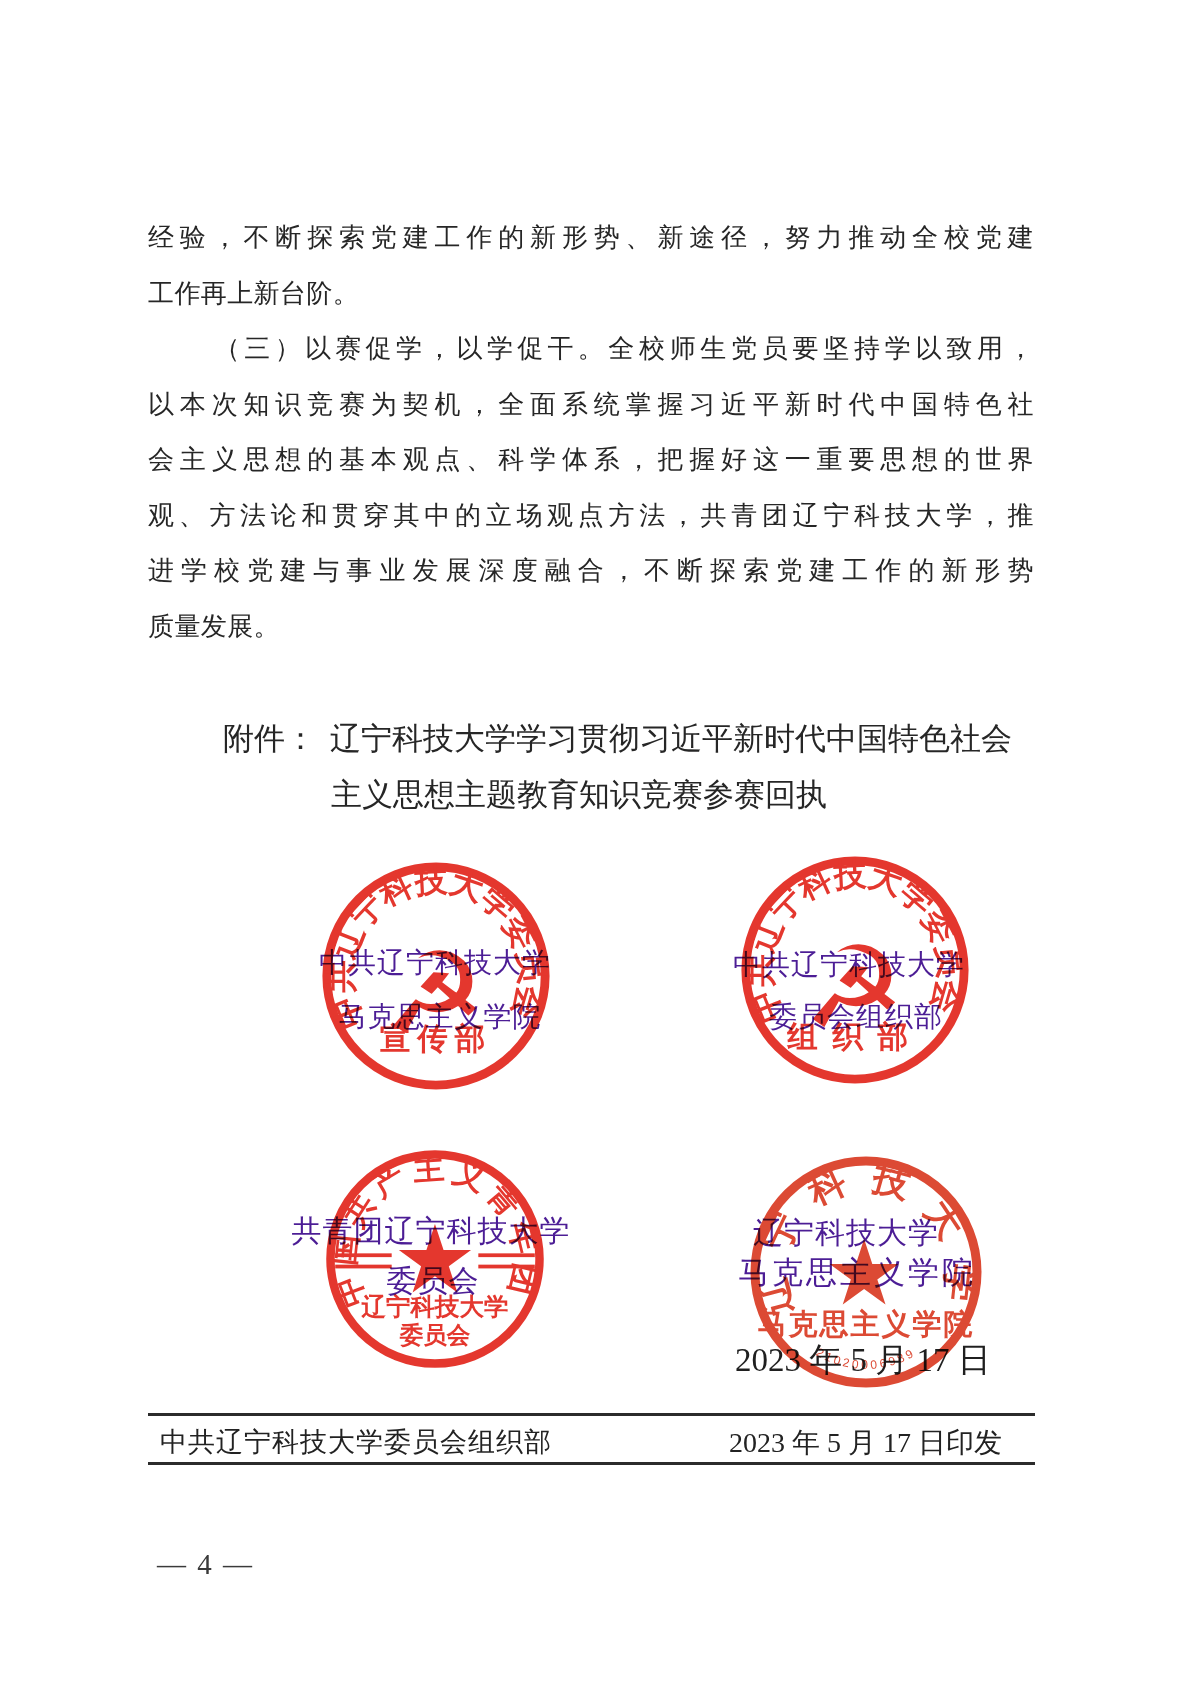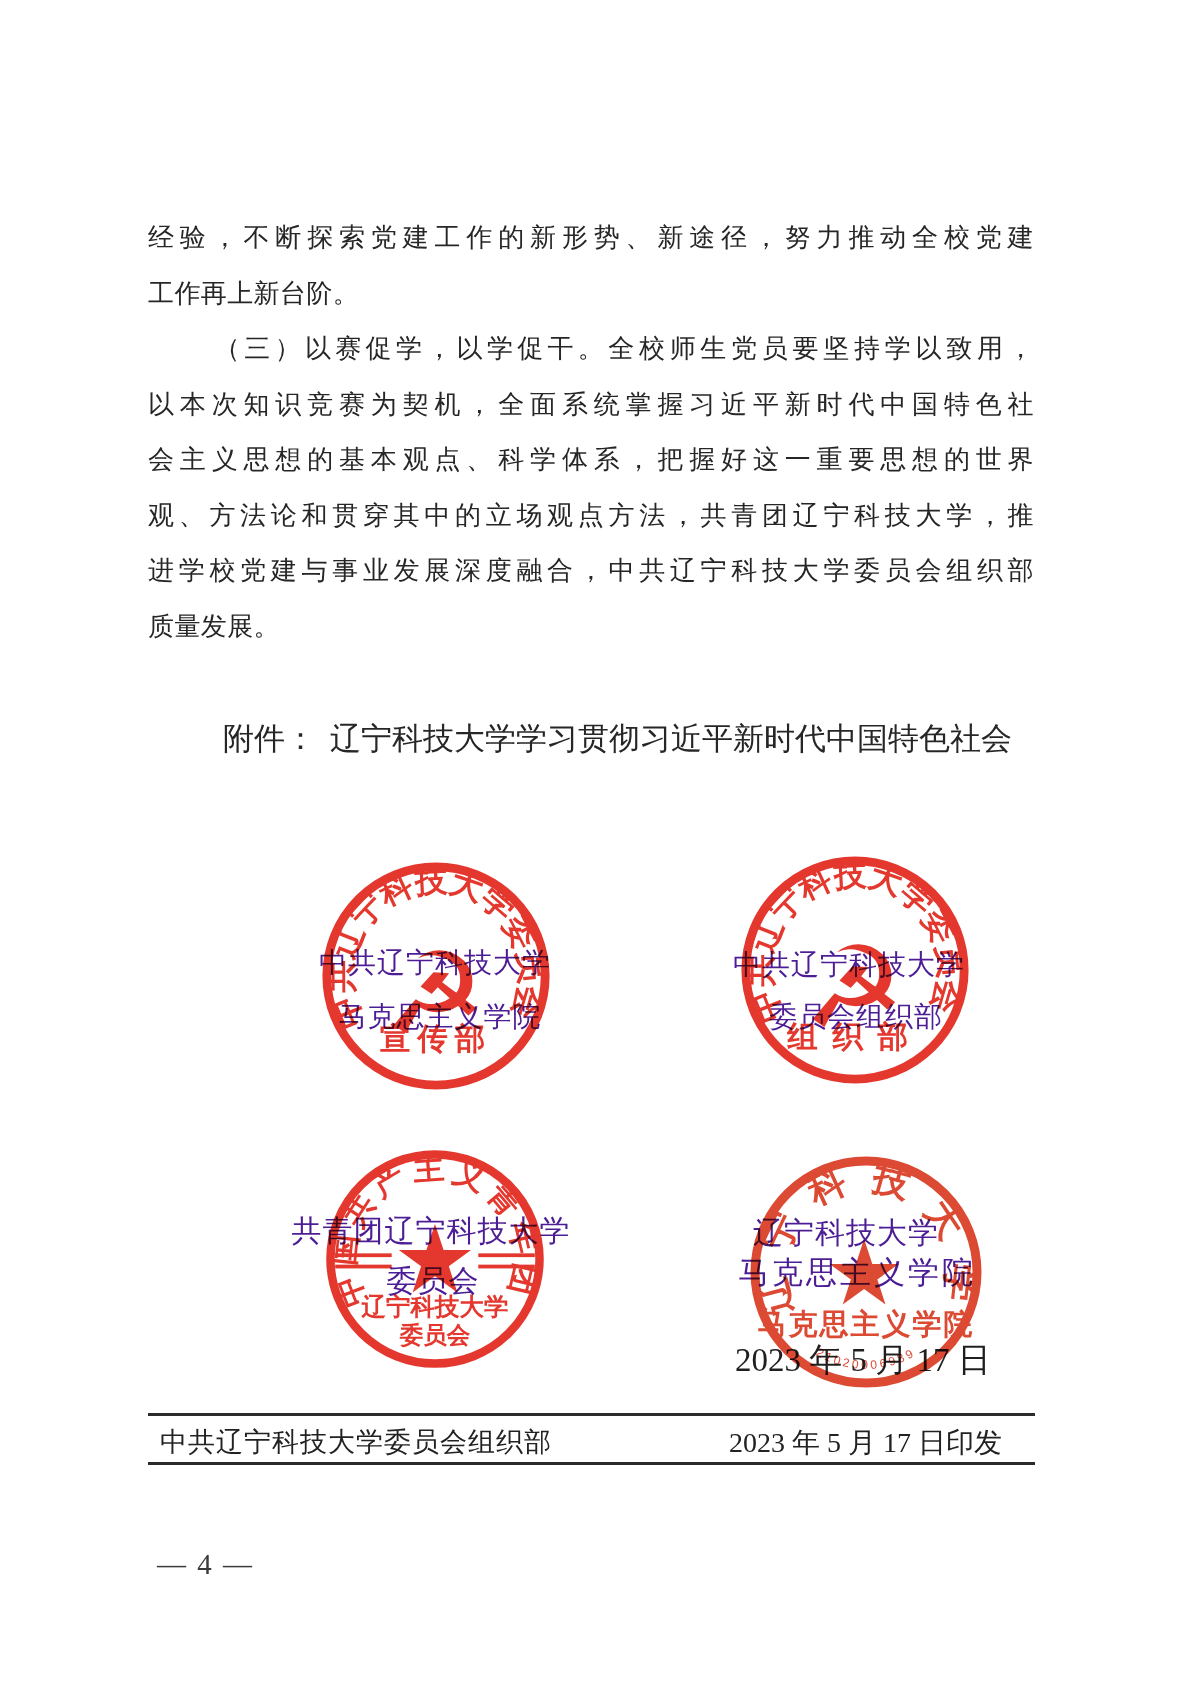--- a/index.html
+++ b/index.html
@@ -66,26 +66,27 @@
 
 <div class="page">
 
   <div class="bodytext">
     <div class="line">经验，不断探索党建工作的新形势、新途径，努力推动全校党建</div>
     <div class="line short">工作再上新台阶。</div>
     <div class="line indent"><span class="lead-bold">（三）以赛促学，以学促干。</span><span>全校师生党员要坚持学以致用，</span></div>
     <div class="line">以本次知识竞赛为契机，全面系统掌握习近平新时代中国特色社</div>
     <div class="line">会主义思想的基本观点、科学体系，把握好这一重要思想的世界</div>
     <div class="line">观、方法论和贯穿其中的立场观点方法，共青团辽宁科技大学，推</div>
-    <div class="line">进学校党建与事业发展深度融合，中共辽宁科技大学委员会组织部</div>
+    <div class="line">进学校党建与事业发展深度融合，不断探索党建工作的新形势</div>
     <div class="line short">质量发展。</div>
   </div>
 
   <div class="attachment">
     <div class="att-line att-line1"><span class="att-label">附件：</span><span>辽宁科技大学学习贯彻习近平新时代中国特色社会</span></div>
+    <div class="att-line att-line2">主义思想主题教育知识竞赛参赛回执</div>
   </div>
 
   <div class="sig f28" style="left:435px;top:944px;">中共辽宁科技大学</div>
   <div class="sig f28" style="left:440px;top:998px;">马克思主义学院</div>
 
   <div class="sig f28" style="left:849px;top:946px;">中共辽宁科技大学</div>
   <div class="sig f28" style="left:856px;top:998px;">委员会组织部</div>
 
   <div class="sig f30" style="left:431px;top:1211px;">共青团辽宁科技大学</div>
   <div class="sig f30" style="left:433px;top:1261px;">委员会</div>

